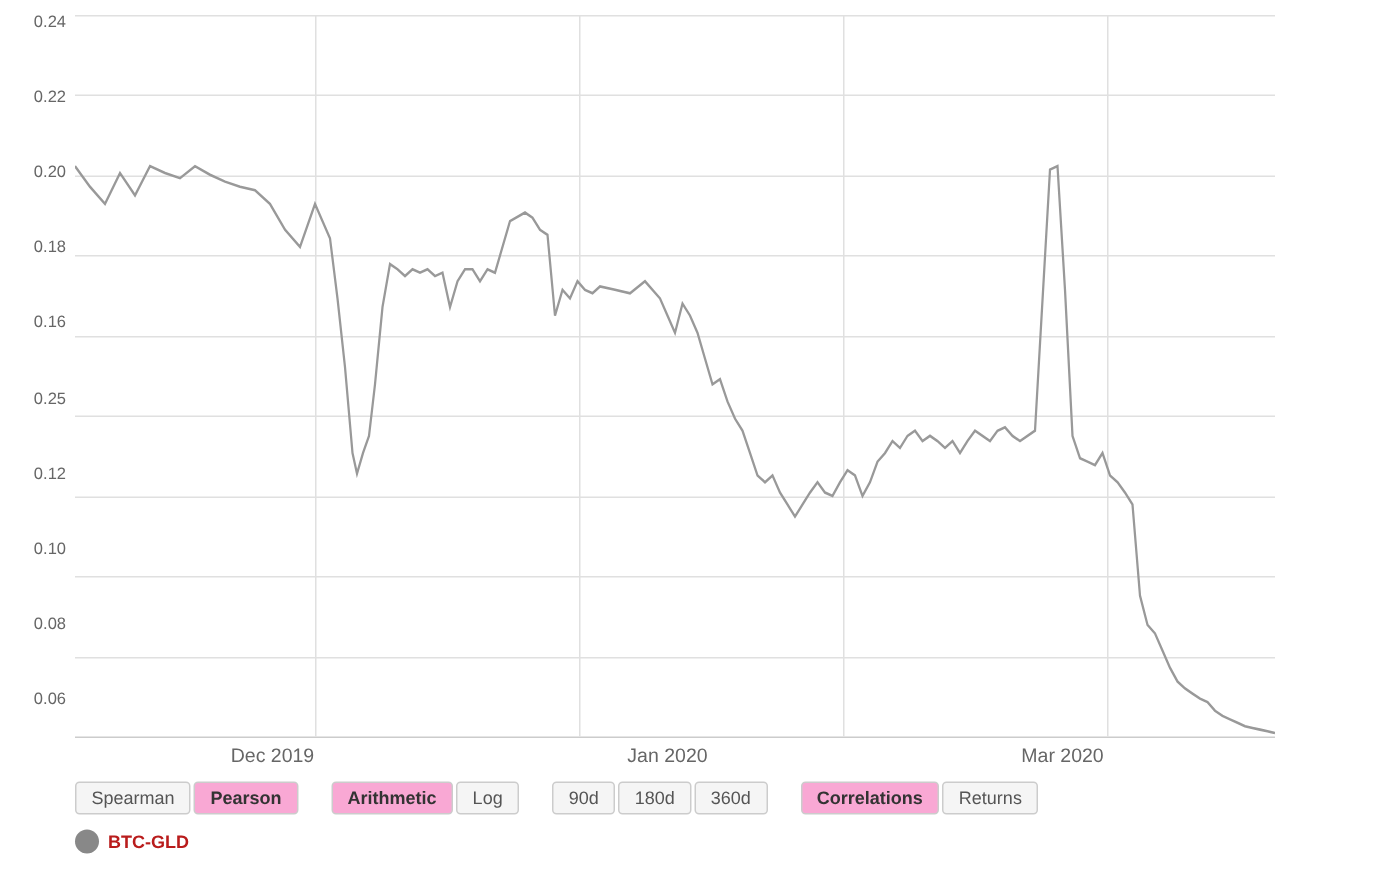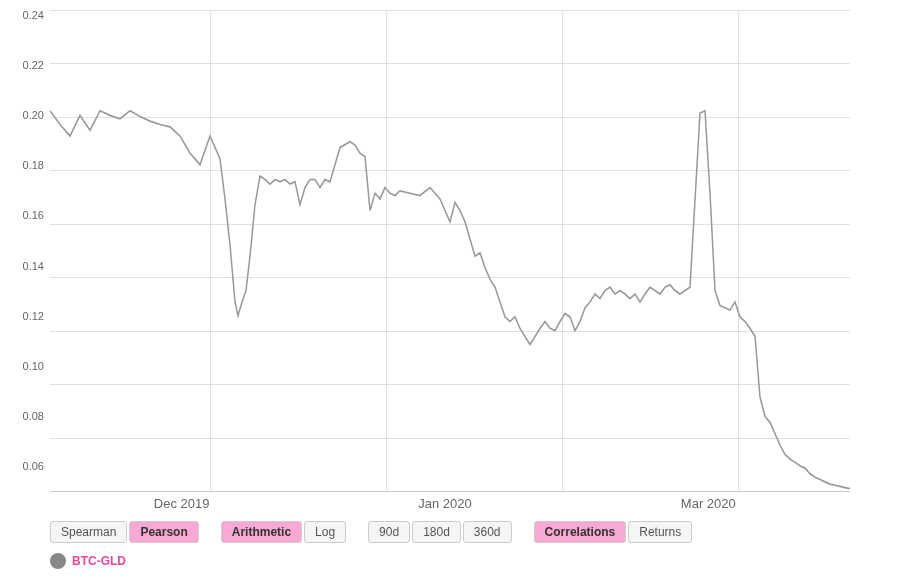--- a/index.html
+++ b/index.html
@@ -114,36 +114,36 @@
     }
     .legend-dot {
       width: 16px;
       height: 16px;
       border-radius: 50%;
       background: #888;
       display: inline-block;
     }
     .legend-label {
       font-size: 12px;
-      color: #ec4899;
+      color: #b91c1c;
       font-weight: bold;
     }
   </style>
 </head>
 <body>
 
 <div class="chart-container">
   <div class="chart-area">
     <div class="y-axis">
       <span class="y-label">0.24</span>
       <span class="y-label">0.22</span>
       <span class="y-label">0.20</span>
       <span class="y-label">0.18</span>
       <span class="y-label">0.16</span>
-      <span class="y-label">0.14</span>
+      <span class="y-label">0.25</span>
       <span class="y-label">0.12</span>
       <span class="y-label">0.10</span>
       <span class="y-label">0.08</span>
       <span class="y-label">0.06</span>
     </div>
     <div class="chart-plot">
 
       <div class="grid-lines">
         <div class="h-grid" style="top: 0%;"></div>
         <div class="h-grid" style="top: 11.11%;"></div>

